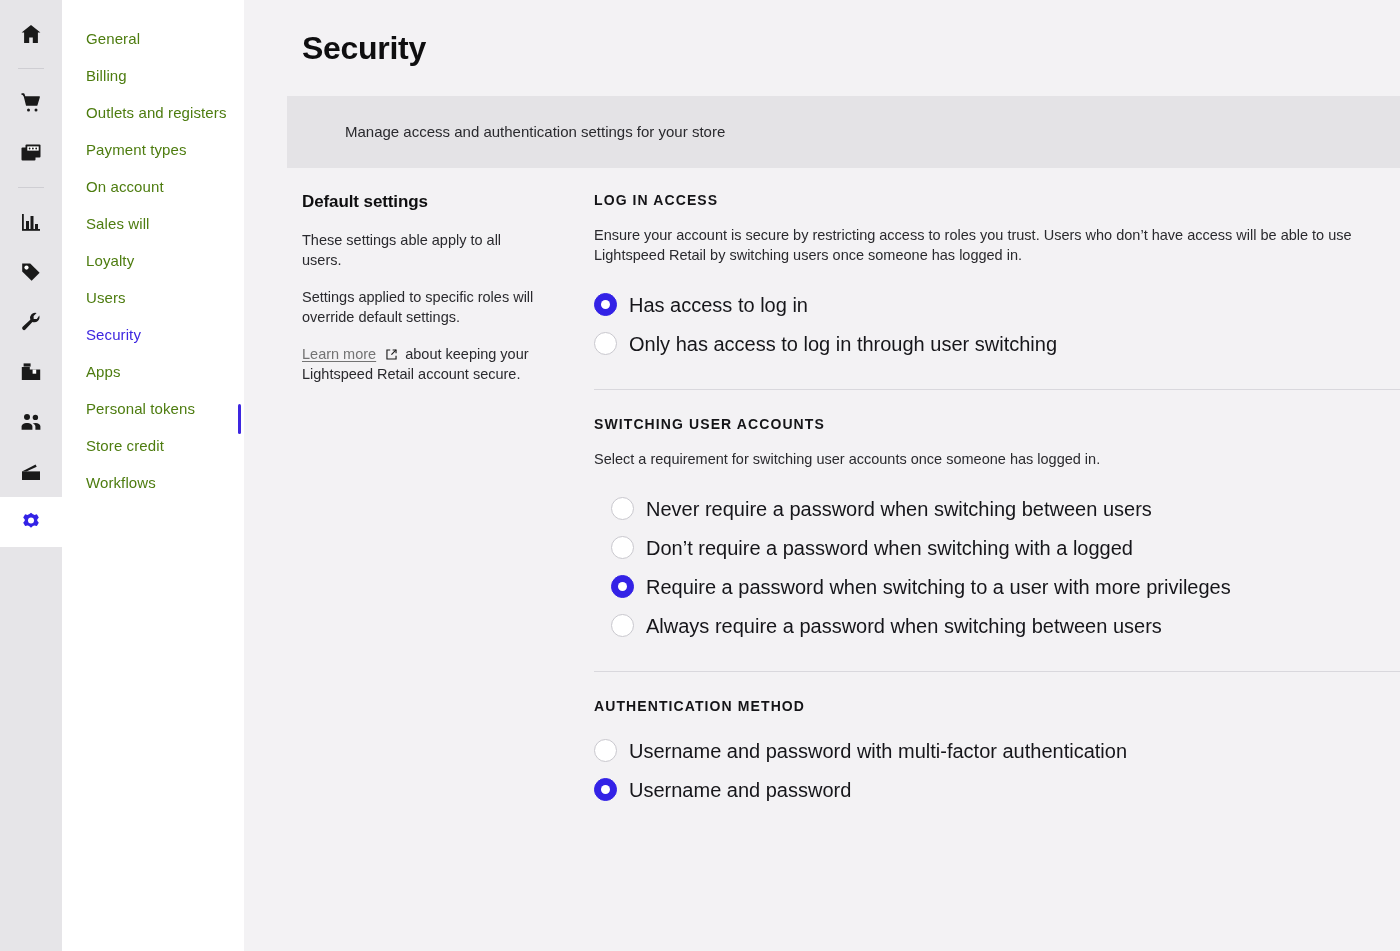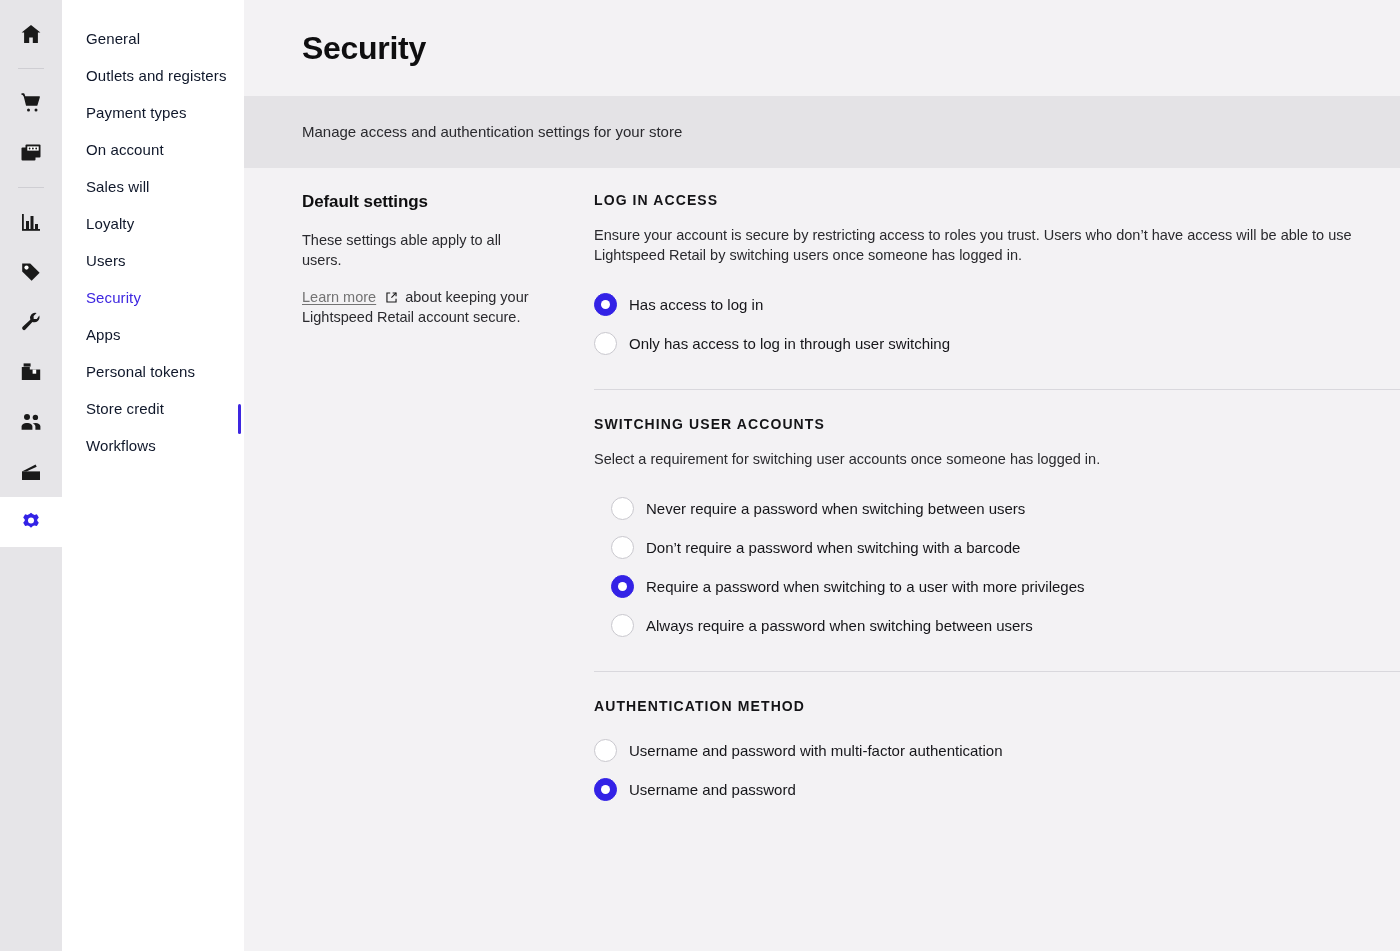--- a/index.html
+++ b/index.html
@@ -46,21 +46,21 @@
     width: 182px;
     flex: 0 0 182px;
     background: #ffffff;
     position: relative;
     padding-top: 20px;
   }
   .nav-item {
     display: block;
     font-size: 15px;
     line-height: 19px;
-    color: #0f172a;
+    color: #4d7c0f;
     padding: 9px 16px 9px 24px;
     cursor: pointer;
     letter-spacing: 0.1px;
   }
   .nav-item.active { color: #3d26e0; }
   .nav-active-bar {
     position: absolute;
     left: 176px;
     width: 3px;
     height: 30px;
@@ -88,20 +88,21 @@
     font-weight: 700;
     letter-spacing: -0.3px;
     color: #0f0f10;
   }
   .subheader {
     background: #e4e3e6;
     padding: 26px 0 26px 58px;
     font-size: 15px;
     line-height: 20px;
     color: #2a2a2e;
+    margin-left: 43px;
   }
 
   .body-area {
     display: flex;
     padding: 24px 0 0 58px;
     gap: 8px;
   }
   .left-col {
     width: 284px;
     flex: 0 0 284px;
@@ -179,21 +180,21 @@
   .radio.checked::after {
     content: "";
     position: absolute;
     left: 50%; top: 50%;
     width: 9px; height: 9px;
     margin: -4.5px 0 0 -4.5px;
     border-radius: 50%;
     background: #ffffff;
   }
   .radio-label {
-    font-size: 15px;
+    font-size: 20px;
     line-height: 20px;
     color: #16161a;
   }
   .divider {
     height: 1px;
     background: #d9d8dd;
     margin: 26px 0 26px 0;
     margin-right: -58px;
   }
 </style>
@@ -286,20 +287,21 @@
         <path fill="#3322e6" d="M12 1.8 9.9 3.6a8.4 8.4 0 0 0-1.6.7L5.6 3.6 3.5 7.2l1.7 2.1a8.4 8.4 0 0 0 0 1.4l-1.7 2.1 2.1 3.6 2.7-.7c.5.3 1 .5 1.6.7l2.1 1.8 2.1-1.8c.6-.2 1.1-.4 1.6-.7l2.7.7 2.1-3.6-1.7-2.1a8.4 8.4 0 0 0 0-1.4l1.7-2.1-2.1-3.6-2.7.7a8.4 8.4 0 0 0-1.6-.7z"></path>
         <circle cx="12" cy="10.4" r="3.3" fill="#ffffff"></circle>
       </svg>
     </div>
 
     <div class="rail-spacer"></div>
   </div>
 
   <div class="nav">
     <div class="nav-item">General</div>
+    <div class="nav-item">Billing</div>
     <div class="nav-item">Outlets and registers</div>
     <div class="nav-item">Payment types</div>
     <div class="nav-item">On account</div>
     <div class="nav-item">Sales will</div>
     <div class="nav-item">Loyalty</div>
     <div class="nav-item">Users</div>
     <div class="nav-item active">Security</div>
     <div class="nav-item">Apps</div>
     <div class="nav-item">Personal tokens</div>
     <div class="nav-item">Store credit</div>
@@ -315,20 +317,21 @@
 
     <div class="subheader">
       <span>Manage access and authentication settings for your store</span>
     </div>
 
     <div class="body-area">
 
       <div class="left-col">
         <div class="left-title">Default settings</div>
         <p class="left-p">These settings able apply to all users.</p>
+        <p class="left-p">Settings applied to specific roles will override default settings.</p>
         <p class="left-p">
           <span class="learn-link">Learn more</span>
           <svg class="ext-icon" width="13" height="13" viewBox="0 0 16 16" fill="none" stroke="#1a1a1a" stroke-width="1.4">
             <path d="M6.4 2.4H2.4v11.2h11.2v-4"></path>
             <path d="M9.4 2.4h4.2v4.2"></path>
             <path d="M13.6 2.4 7.9 8.1"></path>
           </svg>
           <span>about keeping your Lightspeed Retail account secure.</span>
         </p>
       </div>
@@ -355,21 +358,21 @@
         <div class="section">
           <div class="section-title">SWITCHING USER ACCOUNTS</div>
           <div class="section-desc">Select a requirement for switching user accounts once someone has logged in.</div>
           <div class="radio-list indent">
             <div class="radio-row">
               <span class="radio"></span>
               <span class="radio-label">Never require a password when switching between users</span>
             </div>
             <div class="radio-row">
               <span class="radio"></span>
-              <span class="radio-label">Don’t require a password when switching with a barcode</span>
+              <span class="radio-label">Don’t require a password when switching with a logged</span>
             </div>
             <div class="radio-row">
               <span class="radio checked"></span>
               <span class="radio-label">Require a password when switching to a user with more privileges</span>
             </div>
             <div class="radio-row">
               <span class="radio"></span>
               <span class="radio-label">Always require a password when switching between users</span>
             </div>
           </div>

